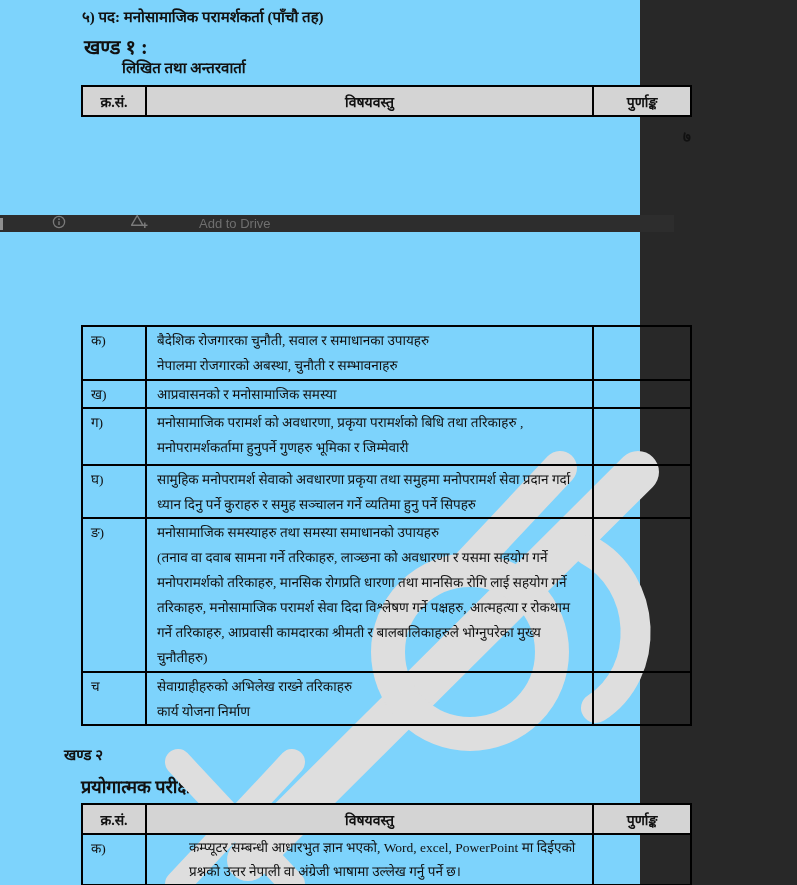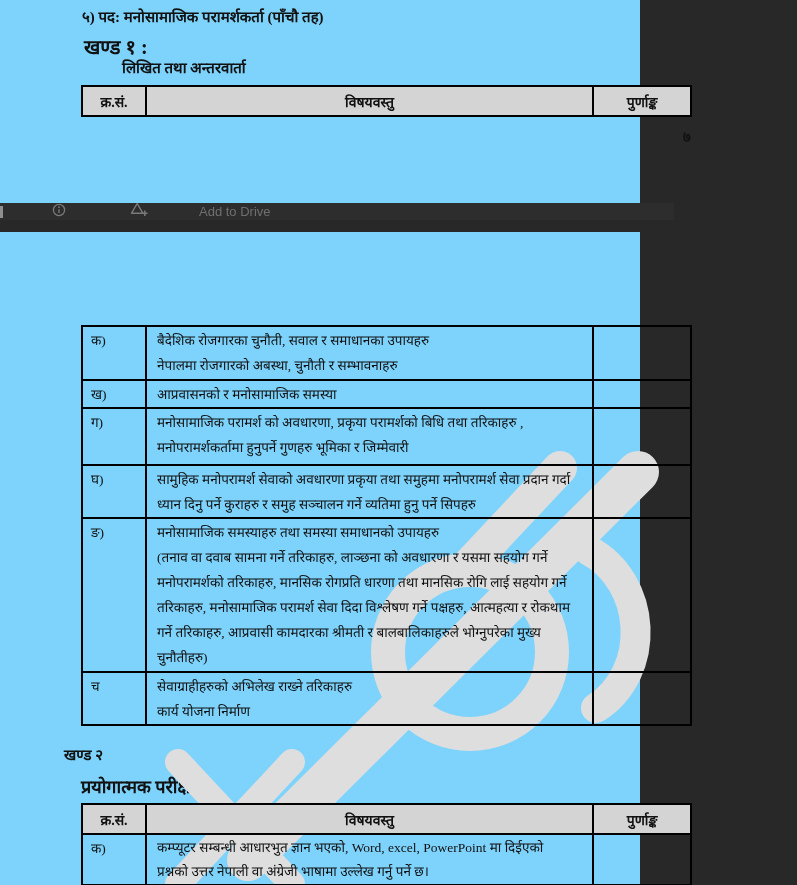--- a/index.html
+++ b/index.html
@@ -7,21 +7,21 @@
     width:797px;height:885px;position:relative;overflow:hidden;
     background:#282828;
     font-family:"Liberation Serif","DejaVu Serif",serif;
   }
   .page{position:absolute;left:0;width:640px;background:#7dd3fc;}
   #page1{top:0;height:215px;}
   #page2{top:232px;height:653px;}
 
   
   #toolbar{
-    position:absolute;top:203px;left:0;width:674px;height:17px;
+    position:absolute;top:215px;left:0;width:674px;height:17px;
     background:#2d2d2d;display:flex;align-items:center;
     font-family:"Liberation Sans","DejaVu Sans",sans-serif;
     gap:40px;
   }
   #toolbar .sliver{width:3px;height:12px;background:#8f8f8f;margin-left:0;}
   #toolbar .tb-icon{display:inline-block;margin-left:9px;flex:none;}
   #toolbar .tb-label{color:#6f6f6f;font-size:13px;margin-left:10px;white-space:nowrap;}
 
   
   .doc-bold{font-weight:bold;color:#111;}
@@ -44,21 +44,21 @@
   }
   td.sn{padding:1px 4px 0 8px;line-height:25px;}
   td.content{padding:1px 8px 0 10px;}
   td.content .ln{line-height:25px;white-space:nowrap;}
   td.marks{}
   col.c1{width:64px;} col.c2{width:447px;} col.c3{width:98px;}
 
   #table1{left:81px;top:85px;width:609px;}
   #table2{left:81px;top:93px;width:609px;}
   #table3{left:81px;top:571px;width:609px;}
-  #table3 td.content .ln{line-height:24px;}
+  #table3 td.content .ln{line-height:24px;margin-left:32px;}
 
   #p2-section{position:absolute;left:64px;top:512px;font-size:15px;}
   #p2-subheading{position:absolute;left:81px;top:542px;font-size:18px;}
 
   
   #watermark{position:absolute;left:0;top:0;z-index:1;pointer-events:none;}
 </style>
 </head>
 <body>
 

